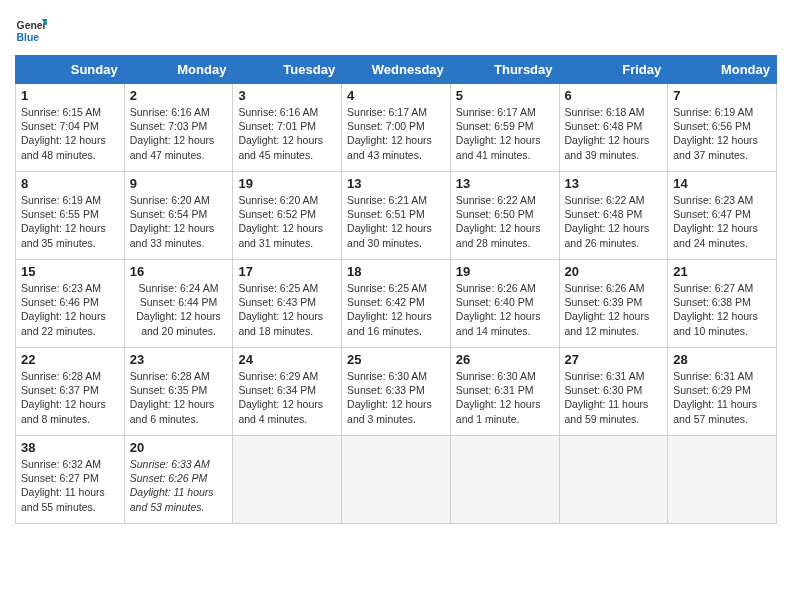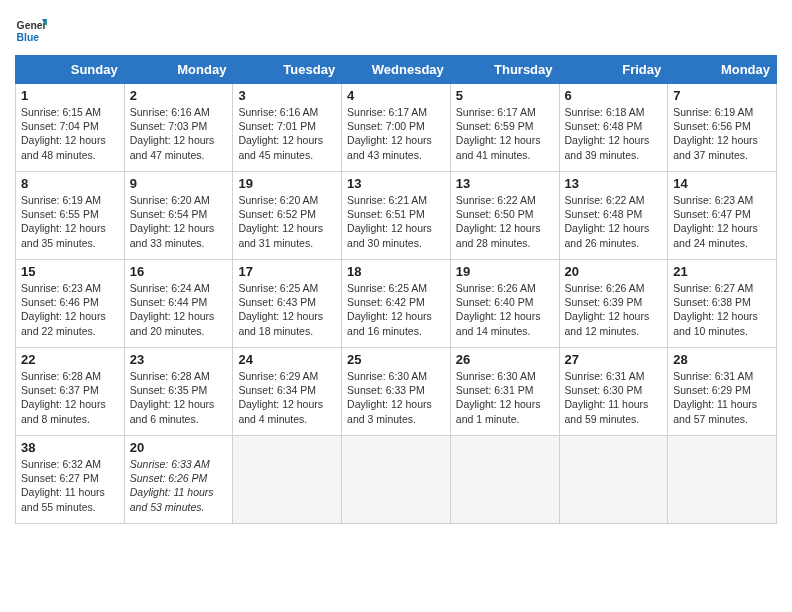--- a/index.html
+++ b/index.html
@@ -214,21 +214,21 @@
       <tr>
         <td>
           <span class="day-num">15</span>
           <div class="day-info" style="white-space: pre-line;">Sunrise: 6:23 AM
 Sunset: 6:46 PM
 Daylight: 12 hours
 and 22 minutes.</div>
         </td>
         <td>
           <span class="day-num">16</span>
-          <div class="day-info" style="white-space: pre-line;">Sunrise: 6:24 AM
+          <div class="day-info" style="white-space: pre-line; text-align: center;">Sunrise: 6:24 AM
 Sunset: 6:44 PM
 Daylight: 12 hours
 and 20 minutes.</div>
         </td>
         <td>
           <span class="day-num">17</span>
           <div class="day-info" style="white-space: pre-line;">Sunrise: 6:25 AM
 Sunset: 6:43 PM
 Daylight: 12 hours
 and 18 minutes.</div>

